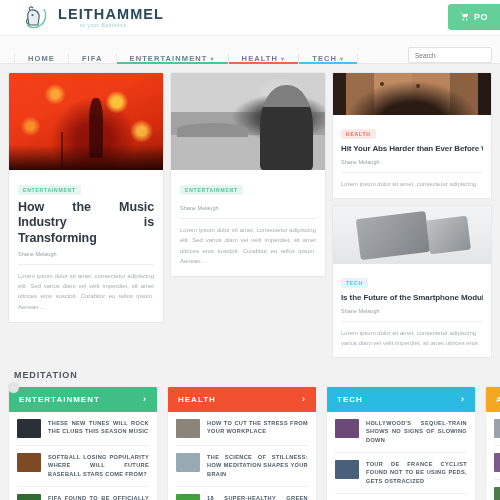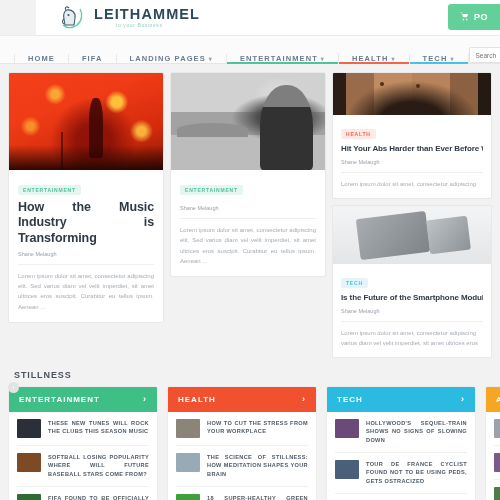--- a/index.html
+++ b/index.html
@@ -7,21 +7,21 @@
   body{
     font-family:"Liberation Sans", sans-serif;
     background:#f2f2f2;
     color:#3c4858;
     -webkit-font-smoothing:antialiased;
   }
 
   
   .topbar{
     height:35px; background:#ffffff; position:relative;
-    display:flex; padding:0 0 0 22px;margin-left:36px;
+    display:flex; padding:0 0 0 22px;
   }
   .brand{ display:flex; align-items:center; gap:6px; }
   .brand-mark{ width:30px; height:30px; position:relative; flex:0 0 30px; }
   .brand-text{ display:flex; flex-direction:column; line-height:1; }
   .brand-name{
     font-size:14.5px; font-weight:bold; letter-spacing:1.1px;
     color:#2c4a5a;
   }
   .brand-tag{
     font-size:5px; letter-spacing:.6px; color:#8fcfc0;
@@ -237,24 +237,20 @@
 
 <div class="navbar">
   <div class="nav-items" id="navList">
       <div class="nav-item">
         <span>HOME</span>
       </div>
       <div class="nav-item">
         <span>FIFA</span>
       </div>
       <div class="nav-item">
-        <span>LANDING PAGES</span>
-        <span class="caret">▾</span>
-      </div>
-      <div class="nav-item">
         <span>ENTERTAINMENT</span>
         <span class="caret">▾</span>
         <span class="bar" style="background: rgb(78, 196, 154);"></span>
       </div>
       <div class="nav-item">
         <span>HEALTH</span>
         <span class="caret">▾</span>
         <span class="bar" style="background: rgb(241, 101, 77);"></span>
       </div>
       <div class="nav-item">
@@ -315,21 +311,21 @@
           <div class="byline">Shane Melaugh</div>
           <div class="hr"></div>
           <div class="excerpt" style="overflow:hidden;text-align:left;max-height:21px;">Lorem ipsum dolor sit amet, consectetur adipiscing varius diam vel velit imperdiet, sit amet ultrices eros</div>
         </div>
       </div>
     </div>
 
   </div>
 </div>
 
-<div class="section-head">STILLNESS</div>
+<div class="section-head">MEDITATION</div>
 
 <div class="carousel">
   <div class="arrow-left">‹</div>
   <div class="cat-row" id="catRow">
       <div class="cat-card" style="width: 150px;">
         <div class="cat-head" style="background: rgb(63, 191, 134);">
           <span>ENTERTAINMENT</span>
           <span style="font-size: 9px;">›</span>
         </div>
         <div class="cat-list">

